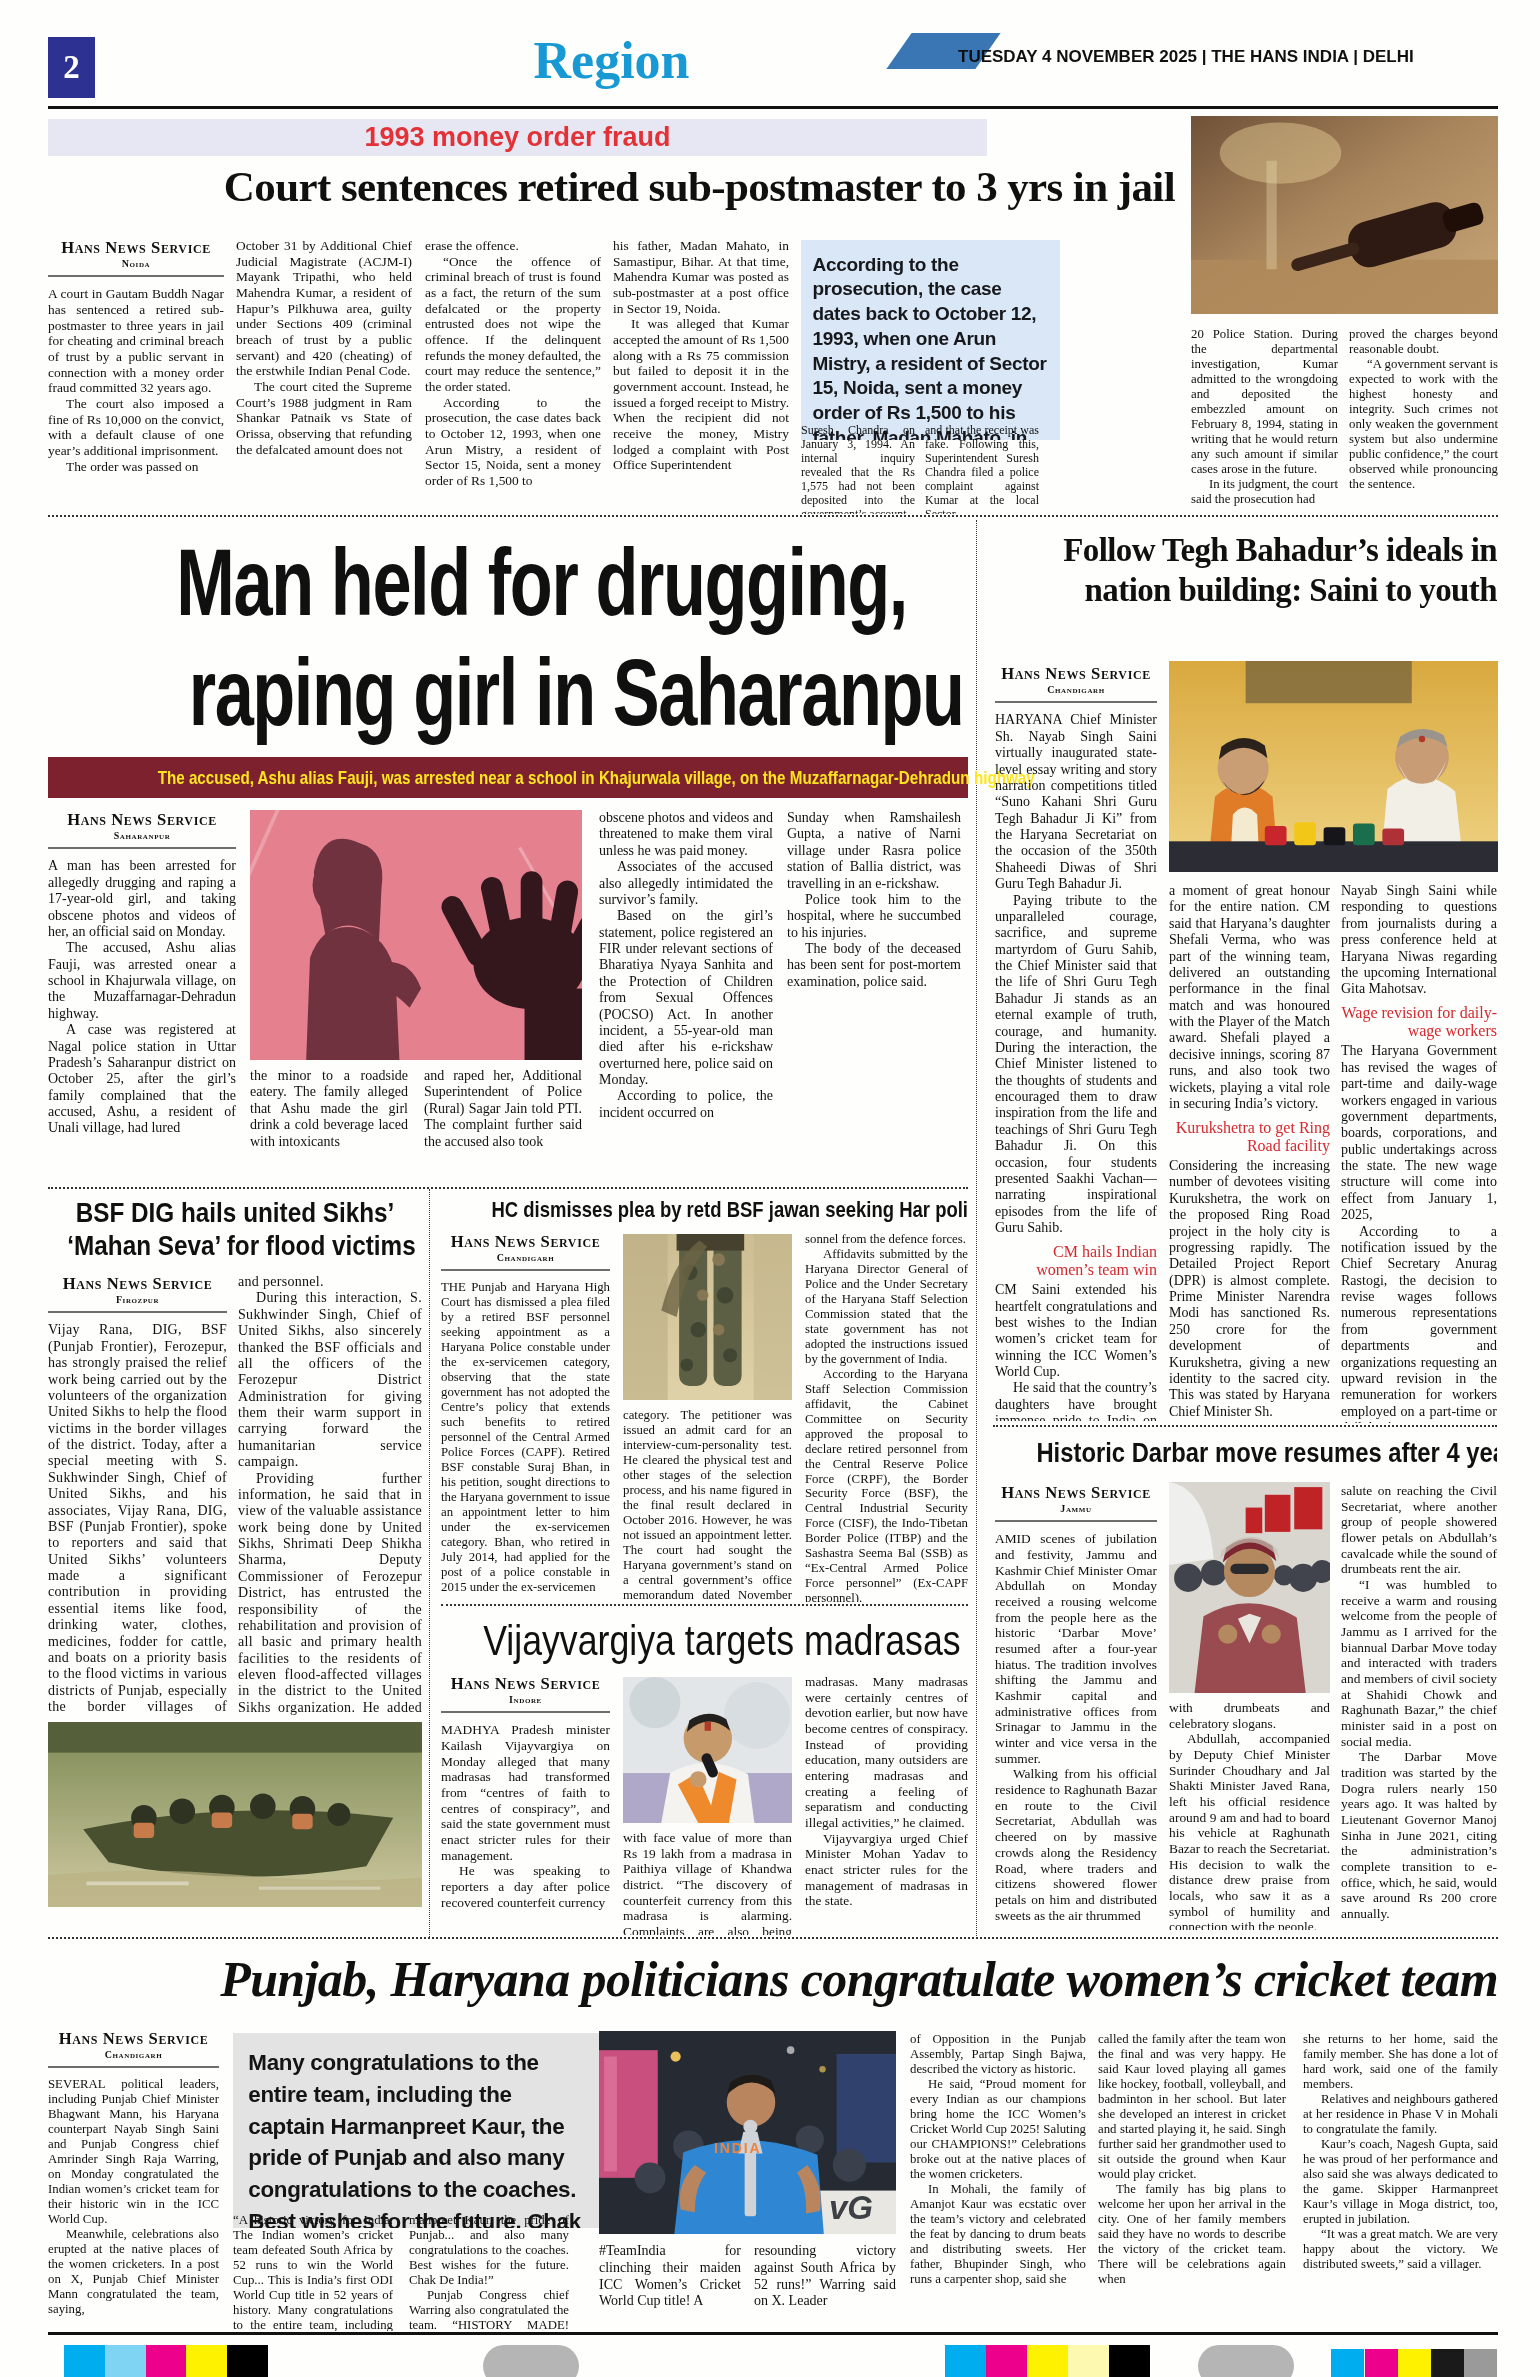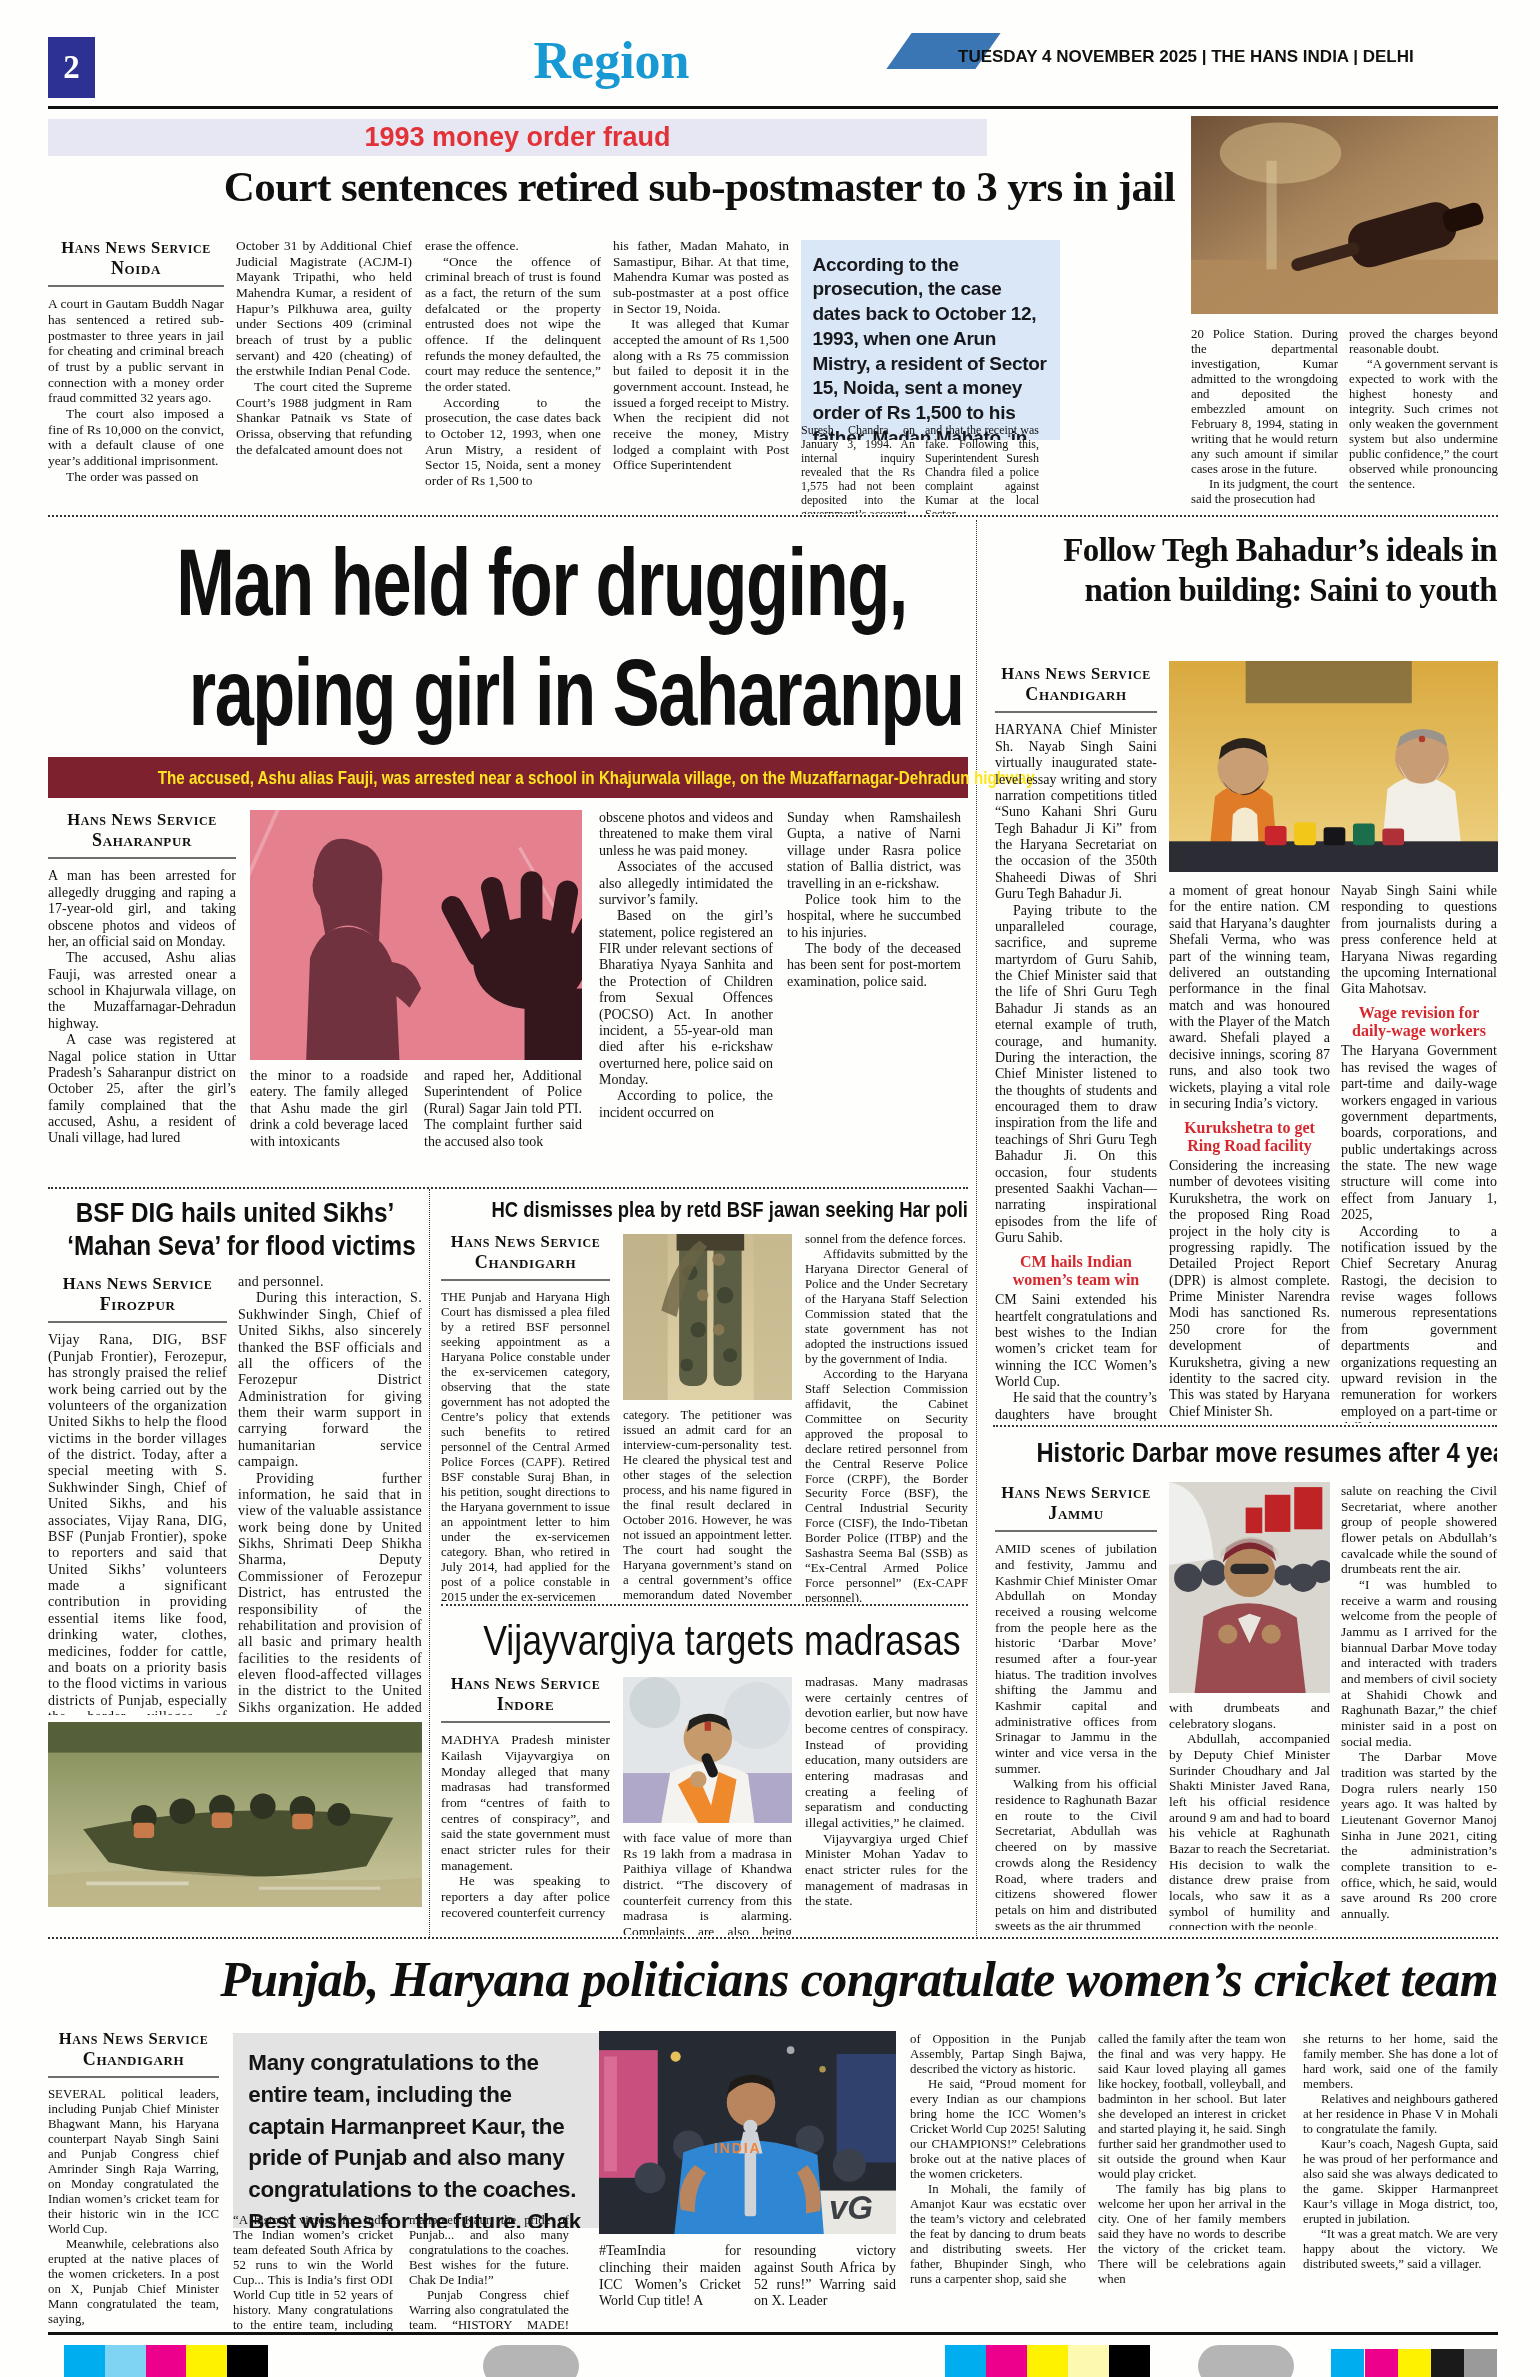--- a/index.html
+++ b/index.html
@@ -5,22 +5,22 @@
   html,body{margin:0;padding:0;background:#e8e8e8}
   .page{position:relative;width:1541px;height:2377px;background:#fefefc;font-family:"Liberation Serif",serif;color:#101010;overflow:hidden;margin:0 auto}
   .abs{position:absolute}
   .sans{font-family:"Liberation Sans",sans-serif}
   .cond{display:inline-block;white-space:nowrap;transform:scaleX(0.82);transform-origin:50% 50%}
   .col{position:absolute;text-align:justify;overflow:hidden}
   .col p{margin:0;line-height:1.17}
   .col p+p{text-indent:18px}
   .byline{text-align:center;font-weight:bold;padding-bottom:6.4px;margin-bottom:9px;border-bottom:2.6px solid #6e6e6e}
   .byline .svc{font-variant:small-caps;font-size:16.6px;letter-spacing:0.6px}
-  .byline .loc{font-variant:small-caps;font-size:18px;letter-spacing:0.6px}
-  .red-sub{color:#d4282e;font-weight:bold;font-size:16px;text-align:center;margin:6.4px 0 2.6px;line-height:1.15}
+  .byline .loc{font-variant:small-caps;font-size:10px;letter-spacing:0.6px}
+  .red-sub{color:#d4282e;font-weight:normal;font-size:16px;text-align:right;margin:6.4px 0 2.6px;line-height:1.15}
   .dotted-h{position:absolute;border-top:2.6px dotted #333;height:0}
   .dotted-v{position:absolute;border-left:1.9px dotted #333;width:0}
   .kicker{position:absolute;background:#e7e7f3;color:#e23237;font-family:"Liberation Sans",sans-serif;font-weight:bold;text-align:center}
   .strap{position:absolute;background:#7d212e;color:#ffe51f;font-family:"Liberation Sans",sans-serif;font-weight:bold;text-align:center}
   .pullquote{position:absolute;background:#d9e7f6;font-family:"Liberation Sans",sans-serif;font-weight:bold;color:#17181c;text-align:left;overflow:hidden}
   .graybox{position:absolute;background:#e3e3e3;font-family:"Liberation Sans",sans-serif;font-weight:bold;color:#141414;text-align:left;overflow:hidden}
   .photo{position:absolute;overflow:hidden;background:#ccc}
   .photo svg{display:block;width:100%;height:100%}
   h1,h2{margin:0;font-weight:bold}
   .hl-serif{text-align:right;letter-spacing:-0.6px;white-space:nowrap;overflow:hidden}

